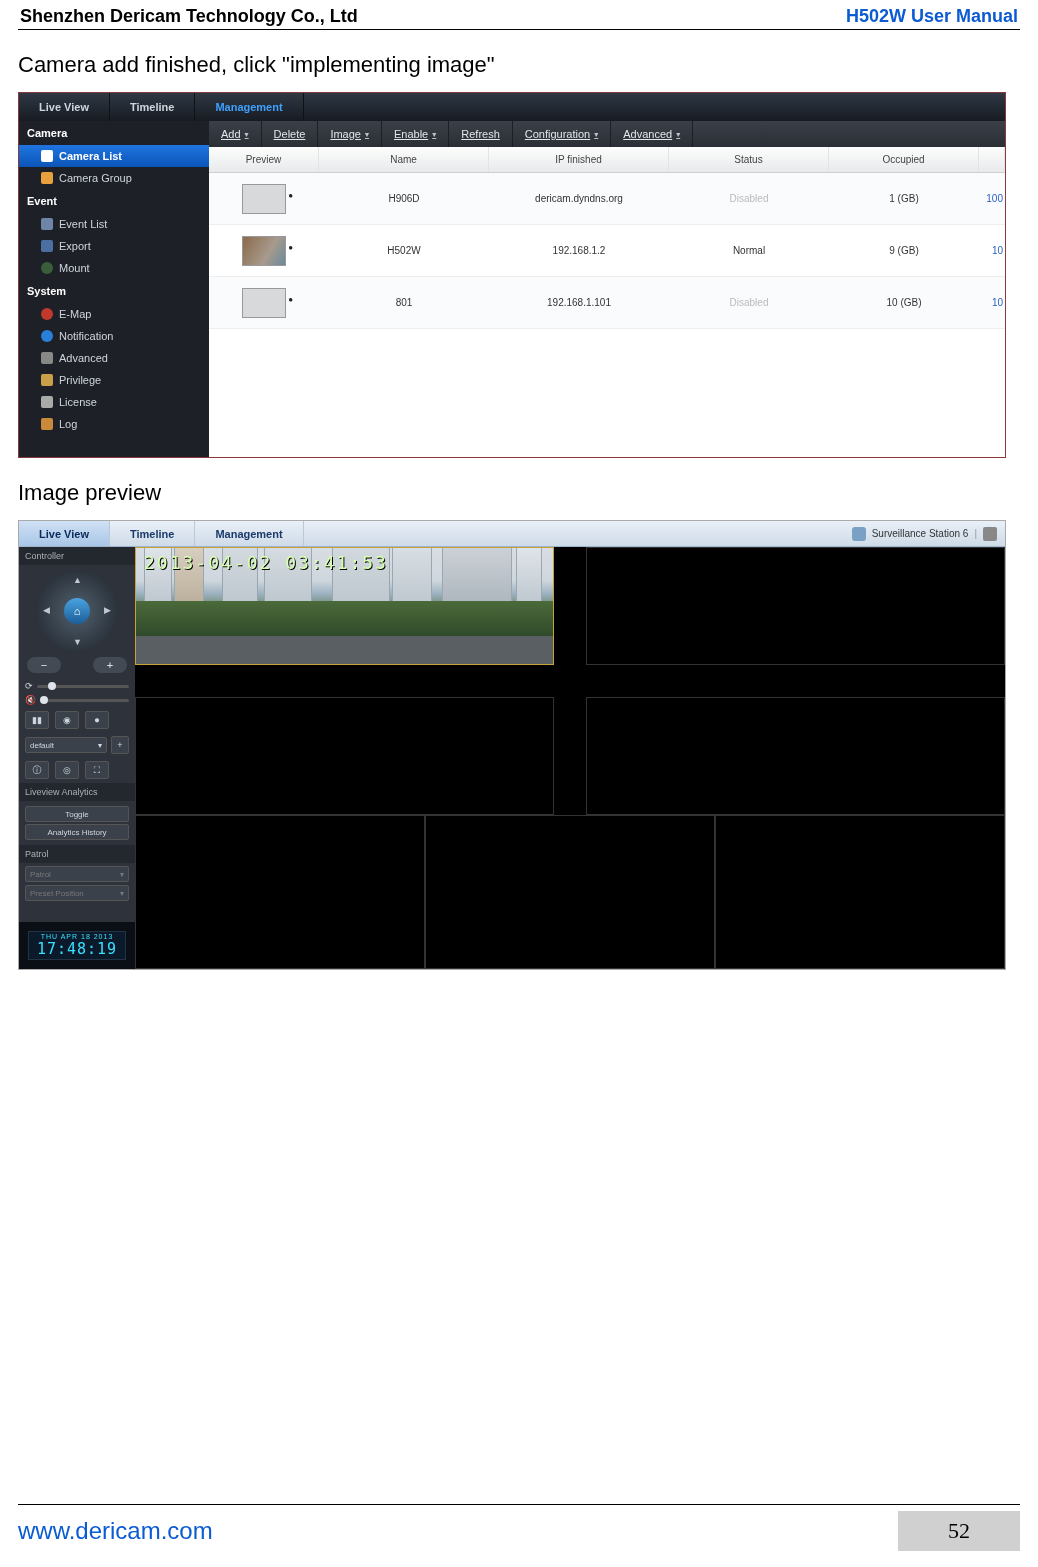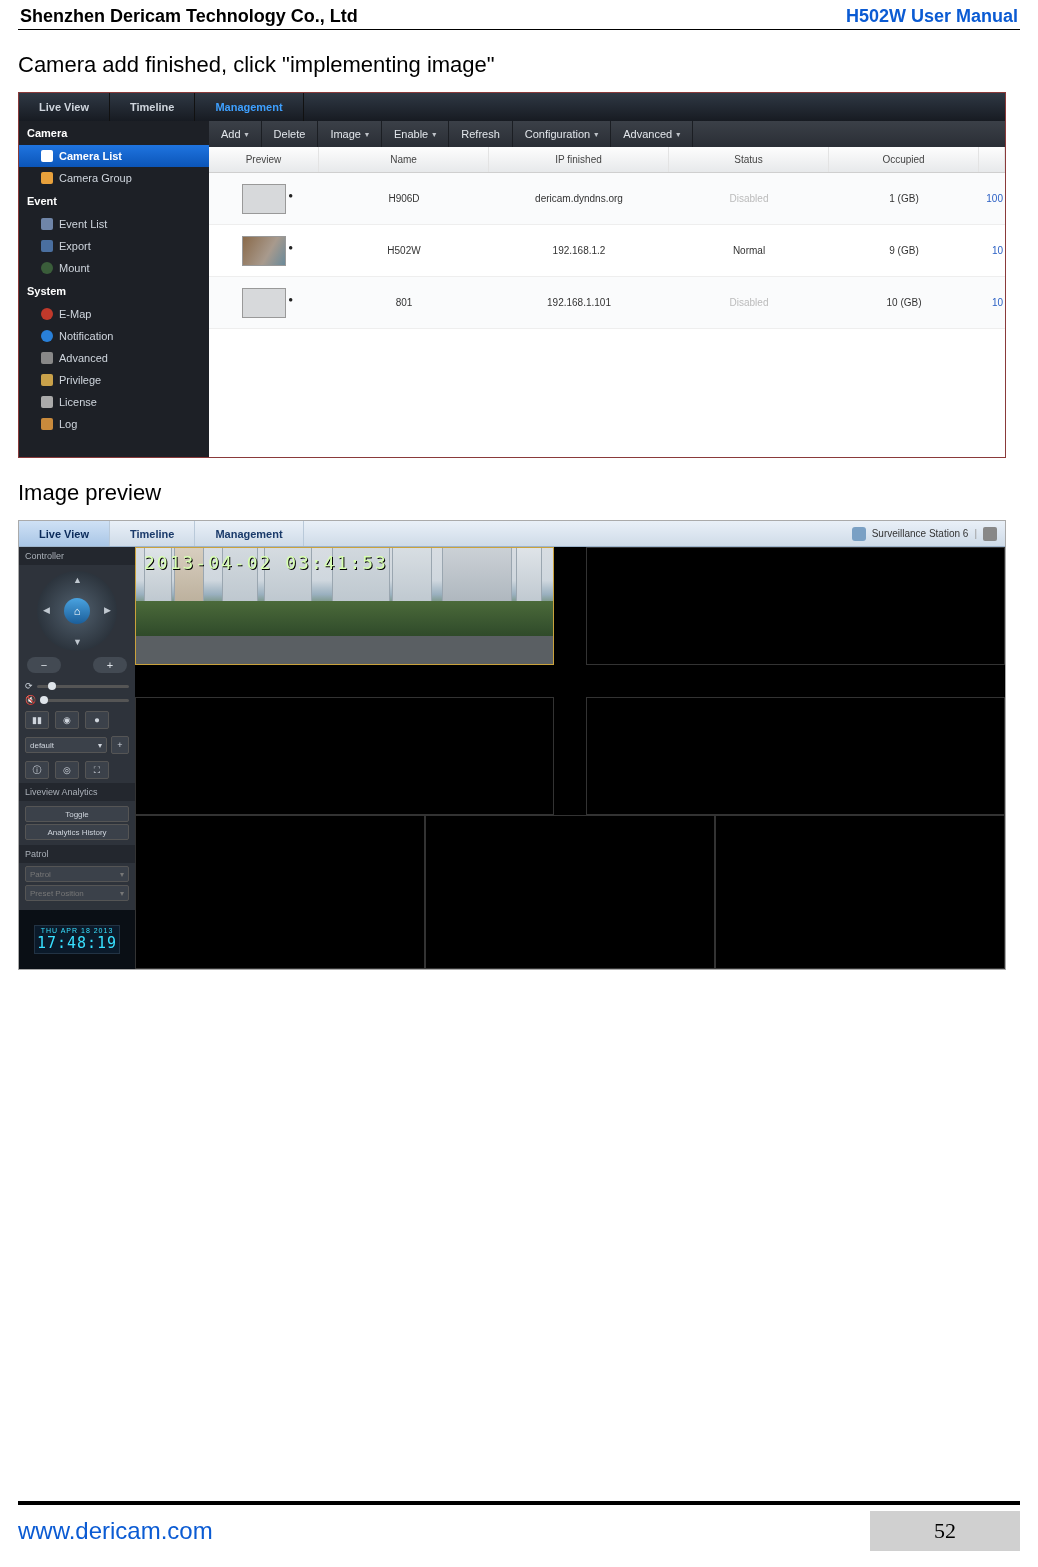--- a/index.html
+++ b/index.html
@@ -29,21 +29,21 @@
   .ic-export{background:#4a6fa0;}
   .ic-mount{background:#3a5d3a; border-radius:50%;}
   .ic-emap{background:#c0392b; border-radius:50%;}
   .ic-notif{background:#2980d9; border-radius:50%;}
   .ic-adv{background:#888;}
   .ic-priv{background:#c9a14a;}
   .ic-lic{background:#aaa;}
   .ic-log{background:#c98a3c;}
   .ss1-main { flex:1; background:#fff; display:flex; flex-direction:column; }
   .ss1-toolbar { height:26px; background:linear-gradient(#3b4048,#2a2e35); display:flex; align-items:center; color:#e2e6eb; font-size:11px; }
-  .ss1-tb-btn { padding:0 12px; height:100%; display:flex; align-items:center; border-right:1px solid #1b1e23; gap:4px;}
+  .ss1-tb-btn { padding:0 12px; height:100%; display:flex; align-items:center; border-right:1px solid #1b1e23; gap:4px;text-decoration:underline;}
   .ss1-tb-arrow { font-size:8px; opacity:.8; }
   .ss1-grid-head { height:26px; background:linear-gradient(#fdfdfd,#e7e9eb); border-bottom:1px solid #cfcfcf; display:flex; font-size:10px; color:#444; }
   .ss1-col { display:flex; align-items:center; justify-content:center; border-right:1px solid #e3e3e3; }
   .c-prev{width:110px;} .c-name{width:170px;} .c-ip{width:180px;} .c-stat{width:160px;} .c-occ{width:150px;} .c-rest{flex:1;}
   .ss1-row { height:52px; display:flex; font-size:10px; color:#333; border-bottom:1px solid #eee; background:#fafbfc; }
   .ss1-row.alt{background:#fff;}
   .ss1-row .ss1-col{border-right:none;}
   .ss1-thumb { width:44px; height:30px; background:#d7d9db; border:1px solid #999; position:relative; }
   .ss1-thumb::after{content:"●"; position:absolute; right:-8px; top:6px; color:#222; font-size:8px;}
   .ss1-thumb.live{background:linear-gradient(120deg,#8a6a4a 0%,#a89a8d 60%,#6a8a9a 100%);}
@@ -70,21 +70,21 @@
   .zoom-row{display:flex;justify-content:space-between;padding:2px 8px 6px 8px;}
   .zoom-btn{width:34px;height:16px;border-radius:8px;background:#434a53;color:#dfe4ea;display:flex;align-items:center;justify-content:center;font-size:11px;}
   .slider-row{display:flex;align-items:center;gap:4px;padding:2px 6px;}
   .slider{flex:1;height:3px;background:#555;position:relative;border-radius:2px;}
   .knob{position:absolute;top:-3px;left:12%;width:8px;height:8px;background:#dfe4ea;border-radius:50%;}
   .icon-row{display:flex;gap:6px;padding:4px 6px;}
   .sq-btn{width:24px;height:18px;background:#3b414a;border:1px solid #555;display:flex;align-items:center;justify-content:center;font-size:9px;color:#cfd5dd;border-radius:2px;}
   .sel-row{display:flex;gap:4px;padding:3px 6px;align-items:center;}
   .dd{flex:1;height:16px;background:#3b414a;border:1px solid #555;font-size:8px;display:flex;align-items:center;padding:0 4px;color:#cfd5dd;border-radius:2px;justify-content:space-between;}
   .wide-btn{width:100%;height:16px;background:#3b414a;border:1px solid #555;font-size:8px;color:#cfd5dd;display:flex;align-items:center;justify-content:center;border-radius:2px;margin:2px 0;}
-  .clock{margin-top:auto;background:#0a0f15;padding:15px;}
+  .clock{margin-top:auto;background:#0a0f15;padding:9px;}
   .clock-inner{background:#0b1a2a;border:1px solid #234;}
   .clock-date{color:#38e0ff;font-size:7px;text-align:center;padding-top:1px;letter-spacing:1px;}
   .clock-time{color:#38e0ff;font-size:15px;text-align:center;font-family:monospace;letter-spacing:1px;padding-bottom:1px;}
   .ss2-grid{flex:1;display:grid;grid-template-columns:repeat(2,1fr);grid-template-rows:repeat(2,1fr);background:#000;gap:32px;}
   .ss2-cell{border:1px solid #333;position:relative;}
   .ss2-video{grid-column:1;grid-row:1;border:1px solid #caa23c;background:linear-gradient(180deg,#d8dde2 0%,#cfd7de 28%,#9ab0bf 40%,#597a48 55%,#374f34 100%);position:relative;overflow:hidden;}
   .timestamp{position:absolute;top:4px;left:8px;color:#d7ffb0;font-family:monospace;font-size:18px;letter-spacing:2px;text-shadow:1px 1px 0 #000;}
   
   .bld{position:absolute;background:linear-gradient(180deg,#e8ecef,#bac4cc);border:1px solid #9aa6b0;}
   .b1{left:8px;bottom:46%;width:28px;height:80px;}
@@ -94,23 +94,23 @@
   .b5{left:196px;bottom:42%;width:58px;height:132px;}
   .b6{left:256px;bottom:42%;width:40px;height:104px;}
   .b7{left:306px;bottom:44%;width:70px;height:92px;background:linear-gradient(180deg,#d9dde1,#a9b2ba);}
   .b8{left:380px;bottom:44%;width:26px;height:82px;}
   
   .green{position:absolute;left:0;right:0;bottom:24%;height:30%;background:linear-gradient(180deg,#4b6a3a,#2f4a2a);}
   .road{position:absolute;left:0;right:0;bottom:0;height:24%;background:#5a5f63;}
   .low-grid{position:absolute;left:0;right:0;bottom:0;height:154px;display:grid;grid-template-columns:repeat(3,1fr);}
   .low-cell{border:1px solid #333;background:#000;}
 
-  .doc-footer { position:absolute; left:18px; right:18px; bottom:16px; display:flex; align-items:center; border-top:4px solid #000000; padding-top:6px; }
+  .doc-footer { position:absolute; left:18px; right:18px; bottom:16px; display:flex; align-items:center; border-top:1px solid #000000; padding-top:6px; }
   .footer-url { color:#0b5bd3; font-size:24px; flex:1; }
-  .footer-page-box { width:150px; height:40px; background:#d0d0d0; display:flex; align-items:center; justify-content:center; font-size:22px; font-family: 'Times New Roman', serif; margin-left: 19px; }
+  .footer-page-box { width:122px; height:40px; background:#d0d0d0; display:flex; align-items:center; justify-content:center; font-size:22px; font-family: 'Times New Roman', serif; margin-left: 19px; }
 </style>
 </head>
 <body>
 
 <div class="page">
   <div class="doc-header">
     <div class="doc-header-left">Shenzhen Dericam Technology Co., Ltd</div>
     <div class="doc-header-right">H502W User Manual</div>
   </div>
 

